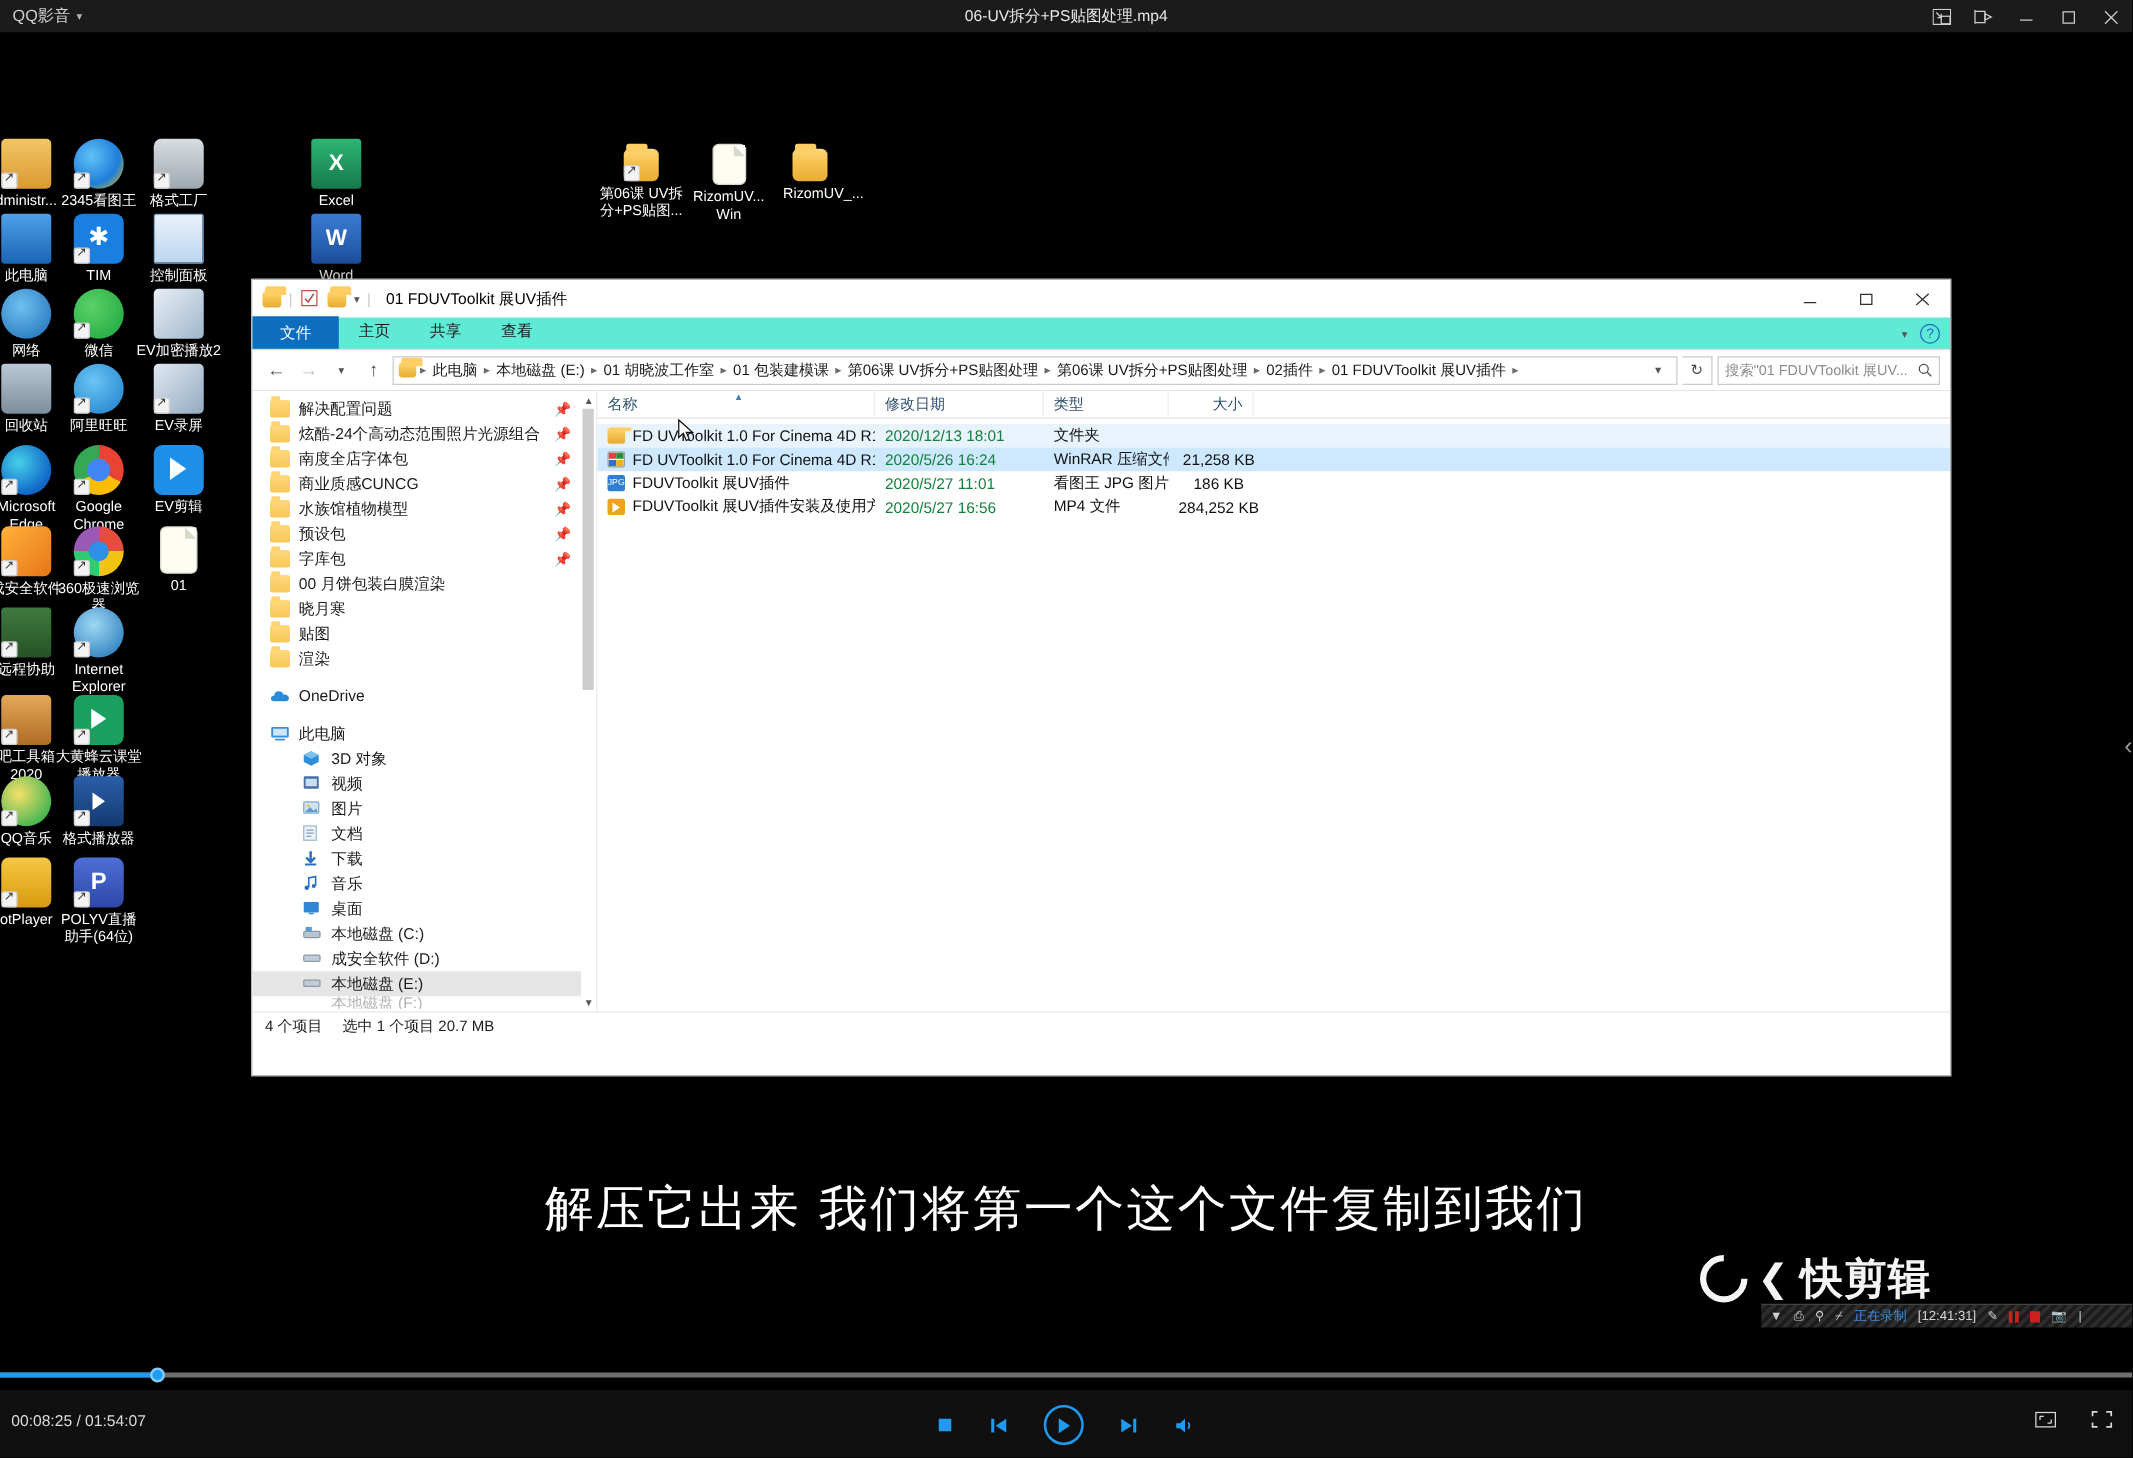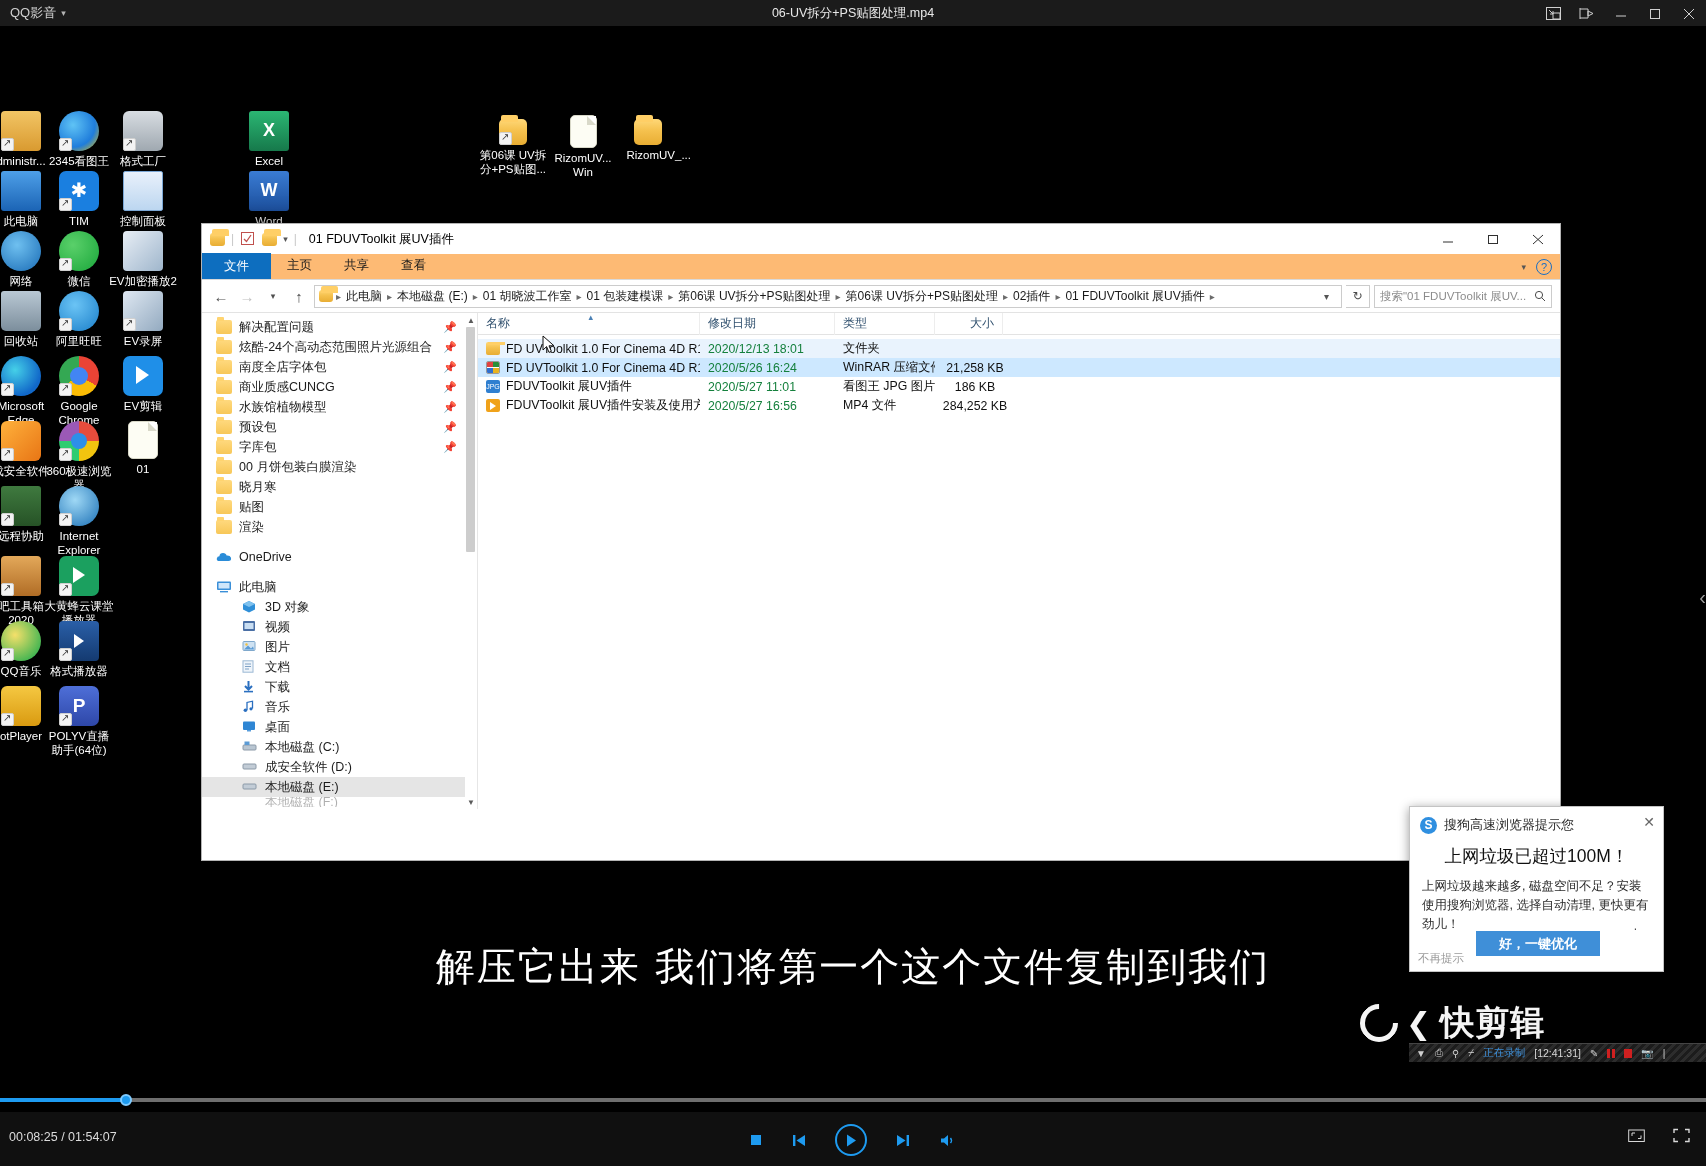--- a/index.html
+++ b/index.html
@@ -45,21 +45,21 @@
     font-size: 12.5px; color: #1b1b1b;
     box-shadow: 0 0 18px rgba(0,0,0,.55);
   }
   .ex-title { height: 30px; display: flex; align-items: center; padding-left: 8px; gap: 6px; background: #fff; }
   .ex-qat-ic { width: 16px; height: 16px; position: relative; }
   .ex-sep { color: #c8c8c8; font-size: 12px; }
   .ex-title-text { font-size: 12.5px; color: #000; margin-left: 6px; }
   .ex-wbtns { position: absolute; right: 0; top: 0; display: flex; }
   .ex-wbtn { width: 45px; height: 30px; display: flex; align-items: center; justify-content: center; color: #303030; }
 
-  .ex-tabs { height: 26px; display: flex; align-items: flex-end; border-bottom: 1px solid #d9d9d9; background: #fdba74; position: relative; }
+  .ex-tabs { height: 26px; display: flex; align-items: flex-end; border-bottom: 1px solid #d9d9d9; background: #5eead4; position: relative; }
   .ex-tab { padding: 4px 16px 5px; font-size: 12.5px; color: #1b1b1b; height: 26px; display: flex; align-items: center; }
   .ex-tab.file { background: #0d6ebf; color: #fff; padding: 0 22px; }
   .ex-tabs-right { position: absolute; right: 8px; bottom: 4px; display: flex; gap: 10px; align-items: center; }
   .ex-help { width: 16px; height: 16px; border-radius: 50%; border: 1.4px solid #1a6fc4; color: #1a6fc4; font-size: 11px; display: flex; align-items: center; justify-content: center; }
 
   .ex-addrbar { height: 32px; display: flex; align-items: center; gap: 4px; padding: 0 8px; background: #fff; }
   .navbtn { width: 22px; height: 22px; display: flex; align-items: center; justify-content: center; color: #4f4f4f; font-size: 15px; }
   .navbtn.dim { color: #c0c0c0; }
   .addr {
     flex: 1; height: 23px; border: 1px solid #cccccc; background: #fff;
@@ -706,42 +706,34 @@
           <div class="f-type">MP4 文件</div>
           <div class="f-size">284,252 KB</div>
         </div>
 
         <svg style="position:absolute;left:64px;top:22px;" width="14" height="20" viewBox="0 0 14 20">
           <path d="M1 1 L1 15 L4.6 11.6 L7 17.4 L9.4 16.3 L7 10.8 L12 10.8 Z" fill="#fff" stroke="#111" stroke-width="1"></path>
         </svg>
       </div>
     </div>
 
+    <div class="ex-status">
+      <span>4 个项目</span>
+      <span>选中 1 个项目  20.7 MB</span>
+    </div>
   </div>
 
   <div class="subtitle">解压它出来 我们将第一个这个文件复制到我们</div>
 
   <div class="watermark">
     <div class="wm-arc"></div>
     <span class="wm-chev">❮</span>
     <span>快剪辑</span>
   </div>
 
-  <div class="sogou">
-    <div class="sg-head">
-      <span class="sg-logo"></span>
-      <span class="sg-head-txt">搜狗高速浏览器提示您</span>
-    </div>
-    <div class="sg-close">✕</div>
-    <div class="sg-title">上网垃圾已超过100M！</div>
-    <div class="sg-body">上网垃圾越来越多, 磁盘空间不足？安装使用搜狗浏览器, 选择自动清理, 更快更有劲儿！</div>
-    <div class="sg-dot">.</div>
-    <div class="sg-btn">好，一键优化</div>
-    <div class="sg-nomore">不再提示</div>
-  </div>
 
   <div class="recbar">
     <span class="rec-ic">▼</span>
     <span class="rec-ic">⎙</span>
     <span class="rec-ic">⚲</span>
     <span class="rec-ic">⌿</span>
     <span class="rec-txt">正在录制</span>
     <span class="rec-time">[12:41:31]</span>
     <span class="rec-ic">✎</span>
     <span class="rec-pause"></span>

